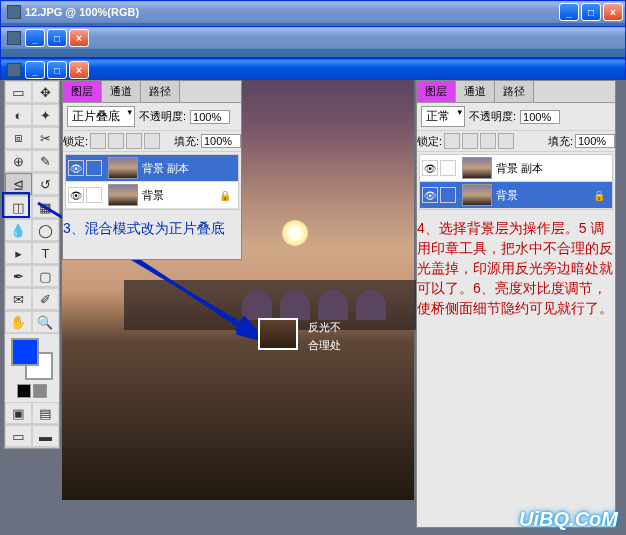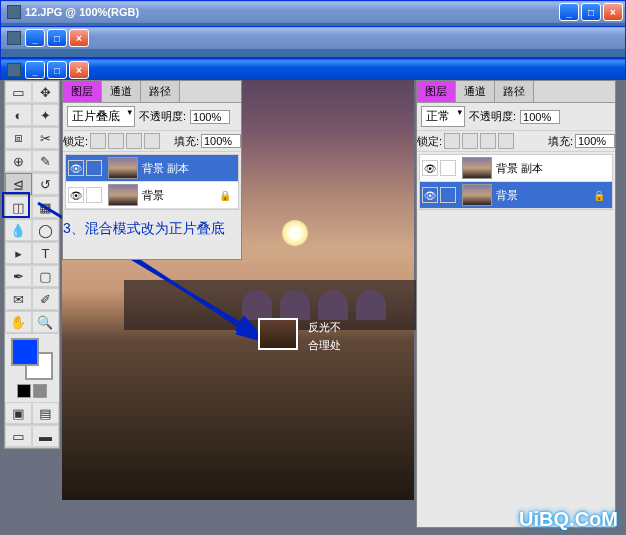--- a/index.html
+++ b/index.html
@@ -47,21 +47,21 @@
 .layer.sel{background:#3a6ed0;color:#fff}
 .eye{width:16px;height:16px;border:1px solid #ccc;margin-right:2px;display:flex;align-items:center;justify-content:center;font-size:10px}
 .thumb{width:30px;height:22px;border:1px solid #999;margin:0 4px;background:linear-gradient(to bottom,#8878a0,#c0a080,#302020)}
 .layer-name{font-size:11px}
 .lock-icon{margin-left:auto;margin-right:4px;font-size:10px}
 .instruction{padding:6px 0;font-size:14px;line-height:20px;color:#c00000}
 .instruction.blue{color:#0030c0}
 .annot-box{position:absolute;left:258px;top:238px;width:40px;height:32px;border:2px solid #fff;background:linear-gradient(to bottom,#604030,#302010);z-index:8}
 .annot-text{position:absolute;left:308px;top:238px;color:#fff;font-size:13px;line-height:18px;z-index:8}
 .arrow-svg{position:absolute;left:30px;top:115px;z-index:7;pointer-events:none}
-.watermark{position:absolute;right:8px;bottom:4px;font-size:20px;font-weight:bold;color:#fff;text-shadow:0 0 6px #00aaff,0 0 3px #0066cc;z-index:20}
+.watermark{position:absolute;right:8px;bottom:4px;font-size:20px;font-weight:bold;font-style:italic;color:#fff;text-shadow:0 0 6px #00aaff,0 0 3px #0066cc;z-index:20}
 .input-num{width:40px;border:1px solid #999;background:#fff;padding:0 2px;font-size:11px}
 .lock-row{display:flex;align-items:center;gap:2px;padding:2px 0;border-bottom:1px solid #d0d0d0;font-size:11px}
 .lock-btn{width:16px;height:16px;border:1px solid #aaa;background:#e0e0e0;cursor:pointer}
 </style>
 </head>
 <body>
 
 <div class="window win1">
   <div class="titlebar inactive">
     <span class="ps-icon"></span>
@@ -239,20 +239,21 @@
         <span class="layer-name">背景 副本</span>
       </div>
       <div class="layer sel">
         <span class="eye">👁</span>
         <span class="eye"></span>
         <span class="thumb"></span>
         <span class="layer-name">背景</span>
         <span class="lock-icon">🔒</span>
       </div>
     </div>
+    <div class="instruction">4、选择背景层为操作层。5 调用印章工具，把水中不合理的反光盖掉，印源用反光旁边暗处就可以了。6、亮度对比度调节，使桥侧面细节隐约可见就行了。</div>
   </div>
 
   <div class="annot-box"></div>
   <div class="annot-text">
     <div>反光不</div>
     <div>合理处</div>
   </div>
 
   <svg class="arrow-svg" width="280" height="170">
     <defs>

